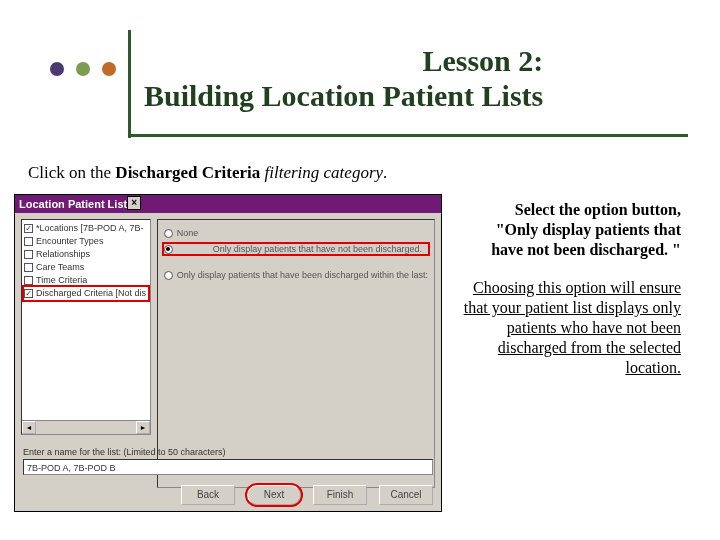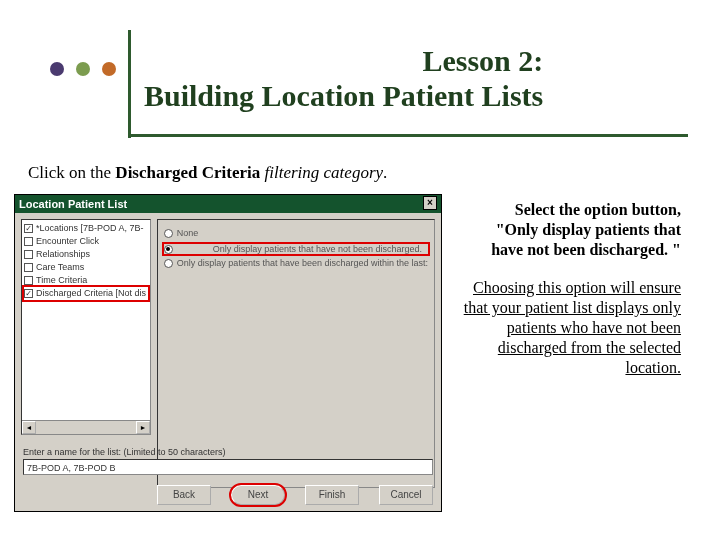--- a/index.html
+++ b/index.html
@@ -88,28 +88,27 @@
     left: 14px;
     top: 194px;
     width: 428px;
     height: 318px;
     background: #d4d0c8;
     border: 1px solid #000;
     font-family: Tahoma, Arial, sans-serif;
     font-size: 10px;
   }
   .dialog-title {
-    background: #14532d;
+    background: #701a75;
     color: #fff;
     height: 18px;
     line-height: 18px;
     padding: 0 4px;
     font-weight: bold;
     display: flex;
-    justify-content: space-between;
     font-size: 11px;
   }
   .close-x {
     width: 14px;
     height: 14px;
     background: #d4d0c8;
     border: 1px solid #000;
     color: #000;
     text-align: center;
     line-height: 12px;
@@ -204,21 +203,21 @@
     justify-content: center;
   }
   .rb .dot-in {
     width: 4px;
     height: 4px;
     border-radius: 50%;
     background: #000;
   }
   .radio-row.hl {
     border: 2px solid #d00;
-    margin: -2px -2px 2px -2px;
+    margin: -2px -2px 14px -2px;
     padding: 0;
     gap: 40px;
   }
   .name-area {
     position: absolute;
     left: 8px;
     bottom: 36px;
     right: 8px;
     font-size: 9px;
     color: #333;
@@ -232,21 +231,21 @@
     margin-top: 2px;
     padding: 3px 3px;
     font-size: 9px;
     color: #333;
   }
   .button-row {
     position: absolute;
     bottom: 6px;
     right: 8px;
     display: flex;
-    gap: 20px;
+    gap: 12px;
   }
   .btn {
     width: 54px;
     height: 20px;
     background: #d4d0c8;
     border: 1px outset #fff;
     font-size: 10px;
     text-align: center;
     line-height: 18px;
     color: #444;
@@ -296,21 +295,21 @@
   </div>
   <div class="dialog-body">
     <div class="listbox">
       <div class="list-inner" id="list-inner">
           <div class="list-row">
             <span class="cb">✓</span>
             <span>*Locations [7B-POD A, 7B-</span>
           </div>
           <div class="list-row">
             <span class="cb"></span>
-            <span>Encounter Click</span>
+            <span>Encounter Types</span>
           </div>
           <div class="list-row">
             <span class="cb"></span>
             <span>Relationships</span>
           </div>
           <div class="list-row">
             <span class="cb"></span>
             <span>Care Teams</span>
           </div>
           <div class="list-row">

